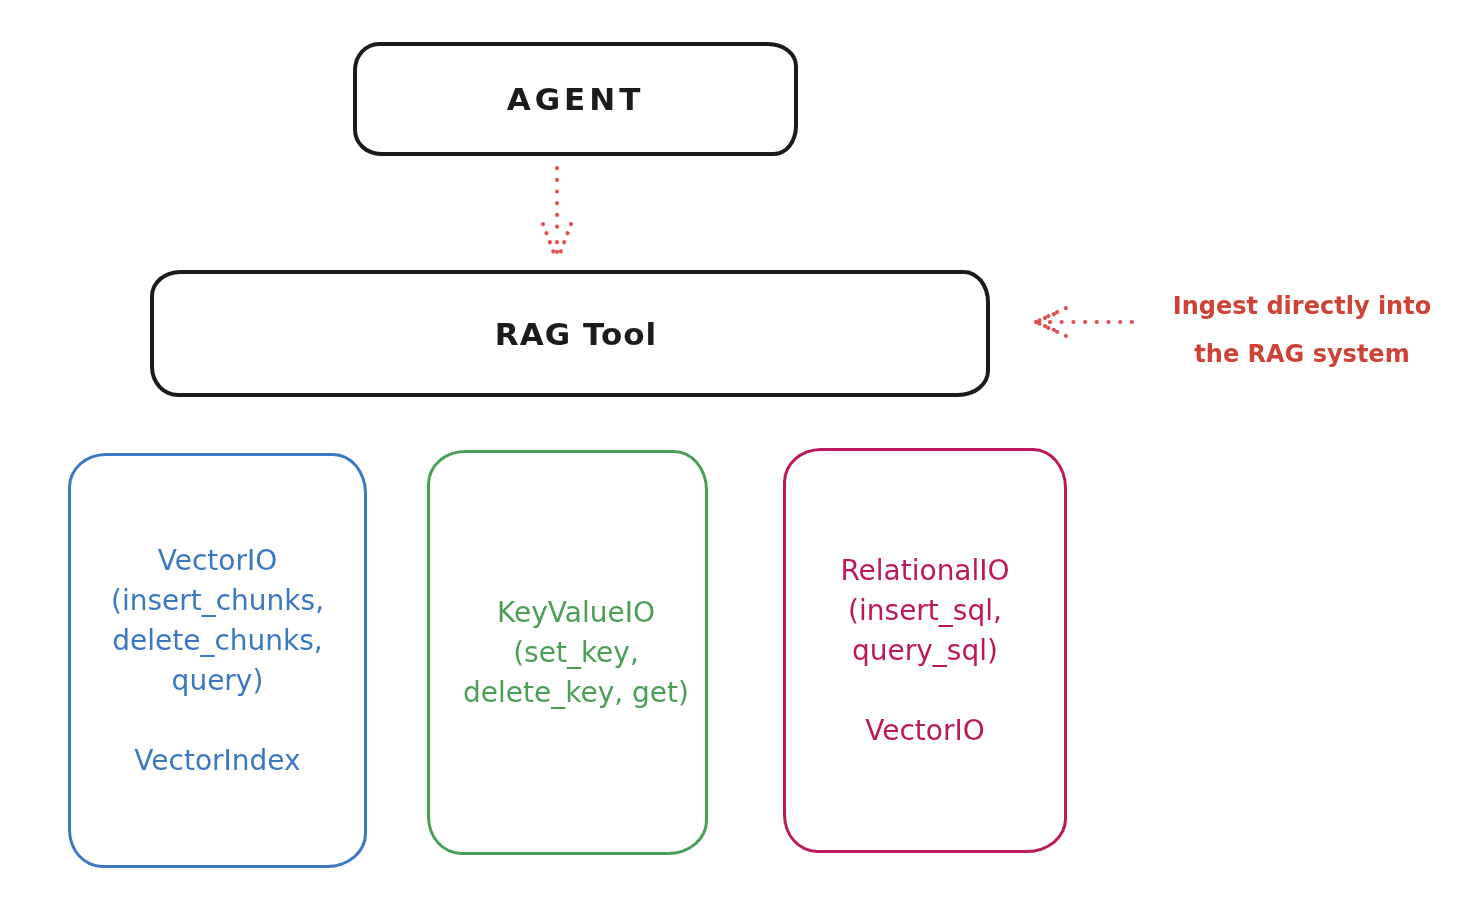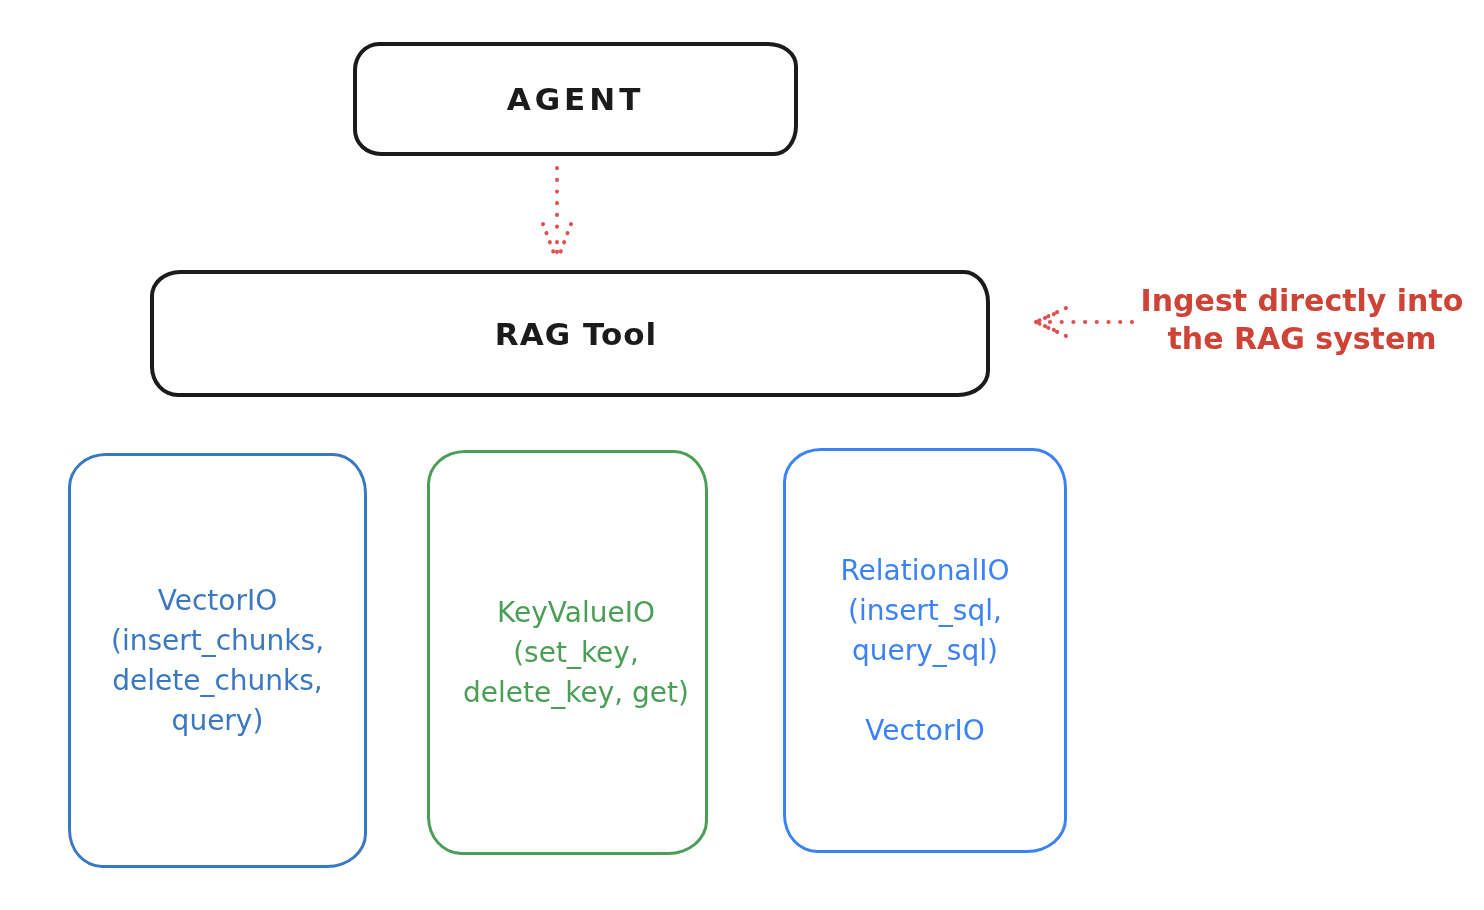--- a/index.html
+++ b/index.html
@@ -61,23 +61,23 @@
   }
   .node-vector { left: 68px;  top: 453px; width: 299px; height: 415px; }
   .node-keyvalue { left: 427px; top: 450px; width: 281px; height: 405px; }
   .node-relational { left: 783px; top: 448px; width: 284px; height: 405px; }
   .node-body { white-space: pre-line; }
   .node-footer { margin-top: 40px; }
   .annotation {
     position: absolute;
     left: 1128px; top: 282px; width: 348px;
     text-align: center;
-    font-size: 30px;
+    font-size: 24px;
     font-weight: 700;
-    line-height: 38px;
+    line-height: 48px;
     white-space: pre-line;
   }
   .arrow { position: absolute; }
   .arrow line {
     stroke: currentColor;
     stroke-width: 4;
     stroke-linecap: round;
     fill: none;
   }
   .arrow .dots-long { stroke-dasharray: 0.2 11.5; }
@@ -114,28 +114,29 @@
   </svg>
 
   <div class="annotation" style="color: rgb(206, 67, 53);">Ingest directly into
 the RAG system</div>
 
   <div class="node node-vector" style="color: rgb(59, 120, 194);">
     <div class="node-body">VectorIO
 (insert_chunks,
 delete_chunks,
 query)</div>
+    <div class="node-footer">VectorIndex</div>
   </div>
 
   <div class="node node-keyvalue" style="color: rgb(74, 158, 85); padding-left: 17px;">
     <div class="node-body">KeyValueIO
 (set_key,
 delete_key, get)</div>
   </div>
 
-  <div class="node node-relational" style="color: #3b82f6;">
+  <div class="node node-relational" style="color: #be185d;">
     <div class="node-body">RelationalIO
 (insert_sql,
 query_sql)</div>
     <div class="node-footer">VectorIO</div>
   </div>
 
 </div>
 
 </body></html>

